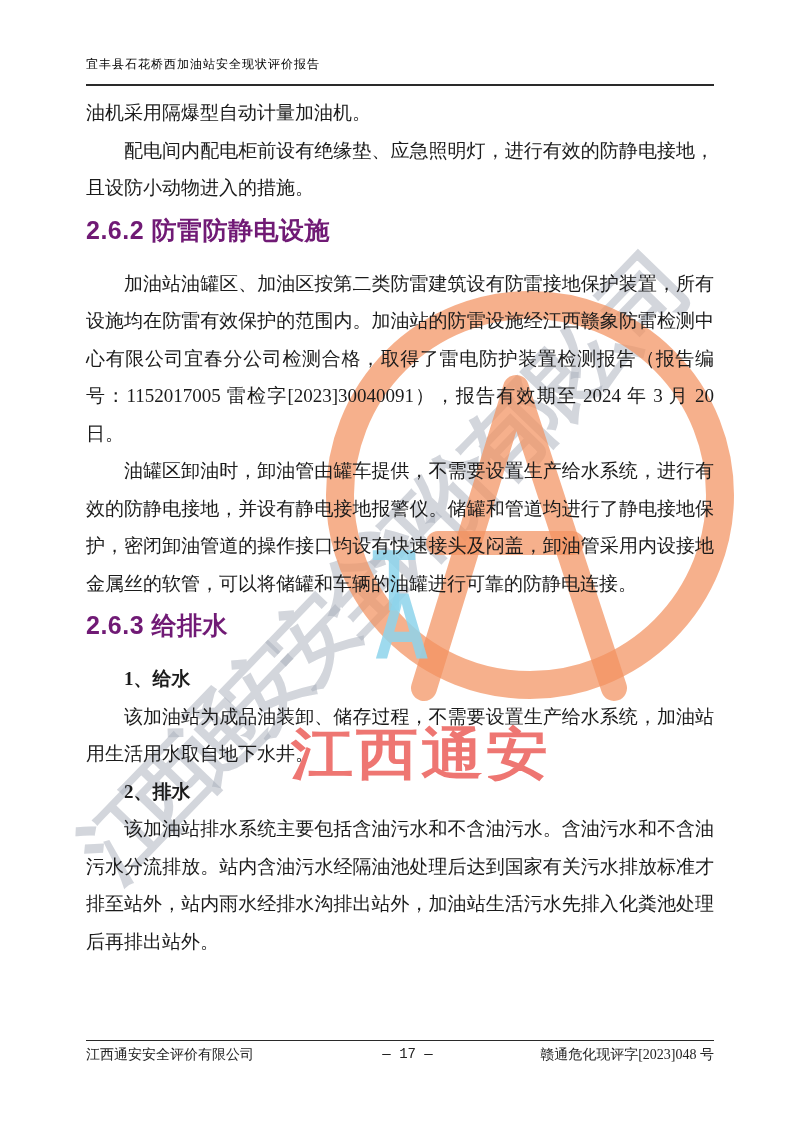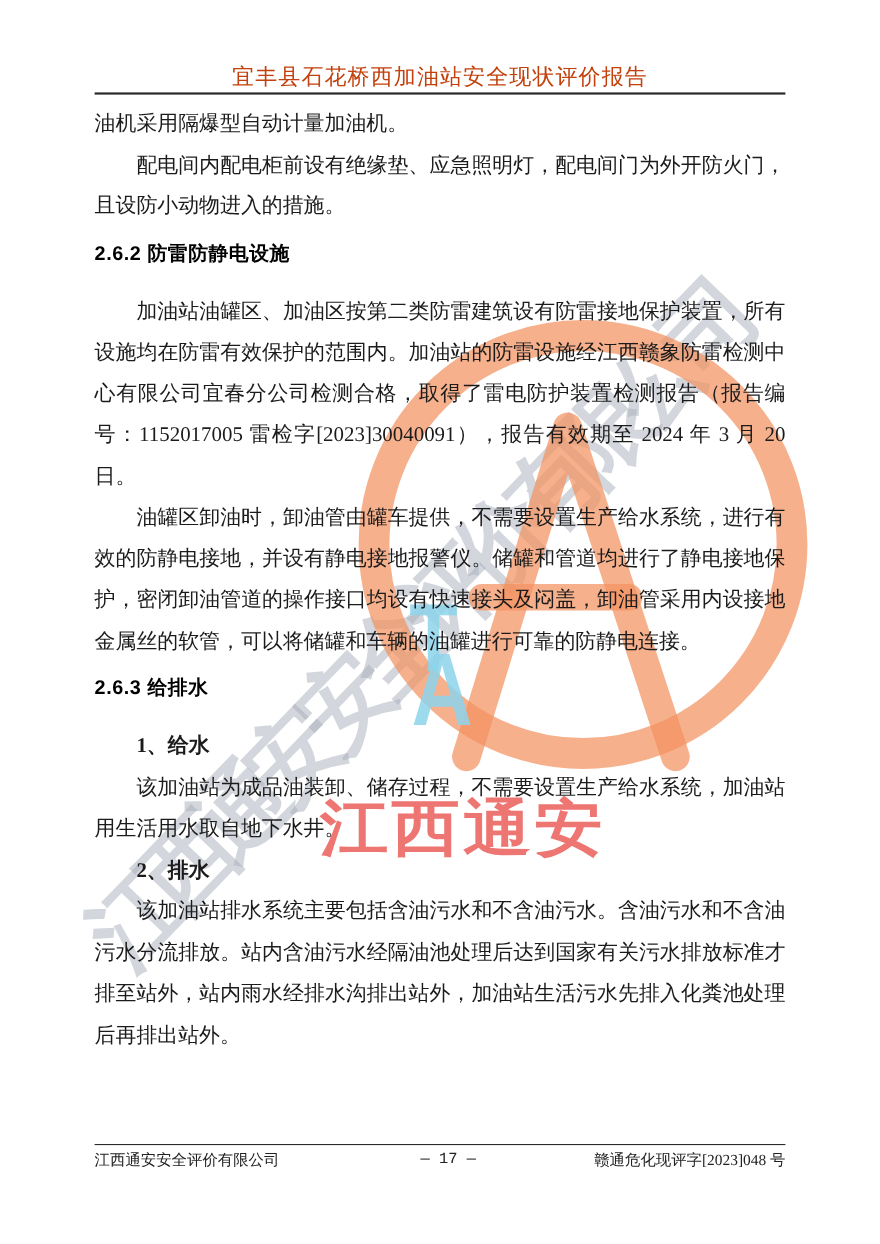--- a/index.html
+++ b/index.html
@@ -9,21 +9,21 @@
     position:relative;
     overflow:hidden;
     font-family:"Liberation Serif", serif;
     color:#1b1b1b;
   }
   .page{position:absolute;inset:0;}
 
   
   .hdr-title{
     position:absolute;top:56px;left:86px;width:628px;
-    text-align:center;font-size:20px;letter-spacing:1px;color:#c2410c;
+    text-align:left;font-size:12px;letter-spacing:1px;color:#000000;
   }
   .hdr-rule{
     position:absolute;top:84px;left:86px;width:628px;height:0;
     border-top:2px solid #2a2a2a;
   }
 
   
   .wm-layer{position:absolute;inset:0;pointer-events:none;}
   .wm-diag{
     position:absolute;left:96px;top:822px;
@@ -55,24 +55,24 @@
   
   .content{
     position:absolute;left:86px;top:94px;width:628px;
     font-size:19px;line-height:37.5px;
     text-align:justify;
   }
   .content p{margin:0;text-indent:2em;}
   .content p.noindent{text-indent:0;}
   .content h3{
     margin:4px 0 16px 0;
-    font-size:18px;line-height:38px;
+    font-size:25px;line-height:38px;
     font-weight:bold;text-indent:0;
     font-family:"Liberation Sans",sans-serif;
-    letter-spacing:.5px;color:#000000;
+    letter-spacing:.5px;color:#701a75;
   }
   .content p.list-item{text-indent:2em;font-weight:bold;}
 
   
   .ftr-rule{
     position:absolute;top:1040px;left:86px;width:628px;height:0;
     border-top:1.5px solid #2a2a2a;
   }
   .ftr{
     position:absolute;top:1046px;left:86px;width:628px;
@@ -100,21 +100,21 @@
     <div class="wm-a">A</div>
 
     <div class="wm-red">江西通安</div>
   </div>
 
   <div class="hdr-title">宜丰县石花桥西加油站安全现状评价报告</div>
   <div class="hdr-rule"></div>
 
   <div class="content">
     <p class="noindent">油机采用隔爆型自动计量加油机。</p>
-    <p>配电间内配电柜前设有绝缘垫、应急照明灯，配电间门为外开防火门，且设防小动物进入的措施。</p>
+    <p>配电间内配电柜前设有绝缘垫、应急照明灯，进行有效的防静电接地，且设防小动物进入的措施。</p>
 
     <h3>2.6.2 防雷防静电设施</h3>
 
     <p>加油站油罐区、加油区按第二类防雷建筑设有防雷接地保护装置，所有设施均在防雷有效保护的范围内。加油站的防雷设施经江西赣象防雷检测中心有限公司宜春分公司检测合格，取得了雷电防护装置检测报告（报告编号：1152017005 雷检字[2023]30040091），报告有效期至 2024 年 3 月 20 日。</p>
     <p>油罐区卸油时，卸油管由罐车提供，不需要设置生产给水系统，进行有效的防静电接地，并设有静电接地报警仪。储罐和管道均进行了静电接地保护，密闭卸油管道的操作接口均设有快速接头及闷盖，卸油管采用内设接地金属丝的软管，可以将储罐和车辆的油罐进行可靠的防静电连接。</p>
 
     <h3>2.6.3 给排水</h3>
 
     <p class="list-item">1、给水</p>
     <p>该加油站为成品油装卸、储存过程，不需要设置生产给水系统，加油站用生活用水取自地下水井。</p>

